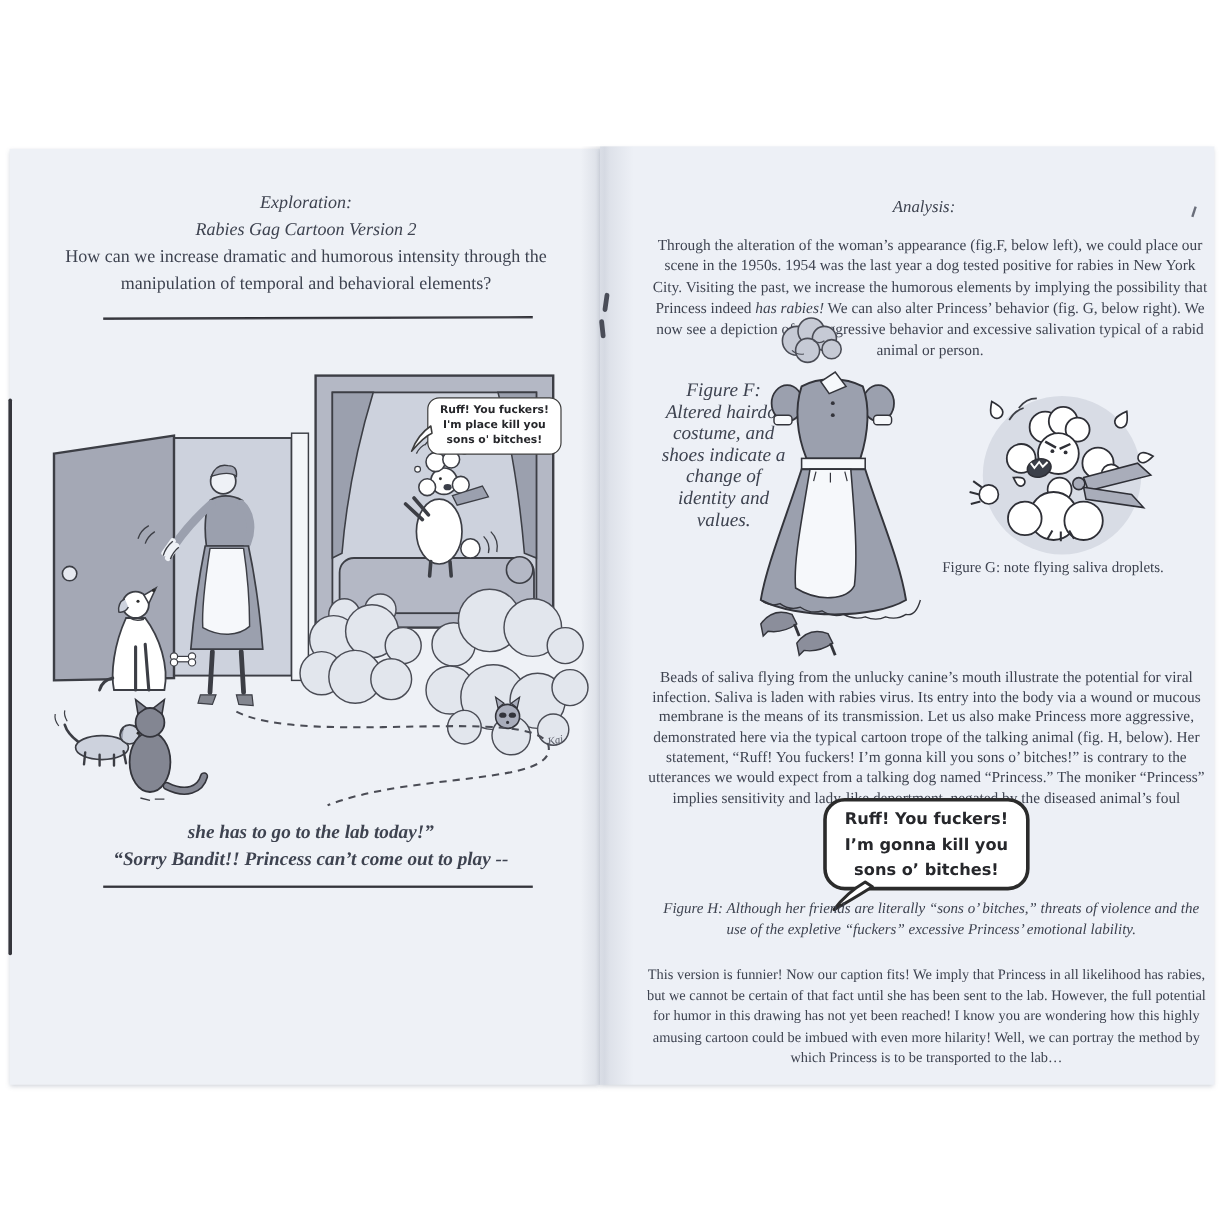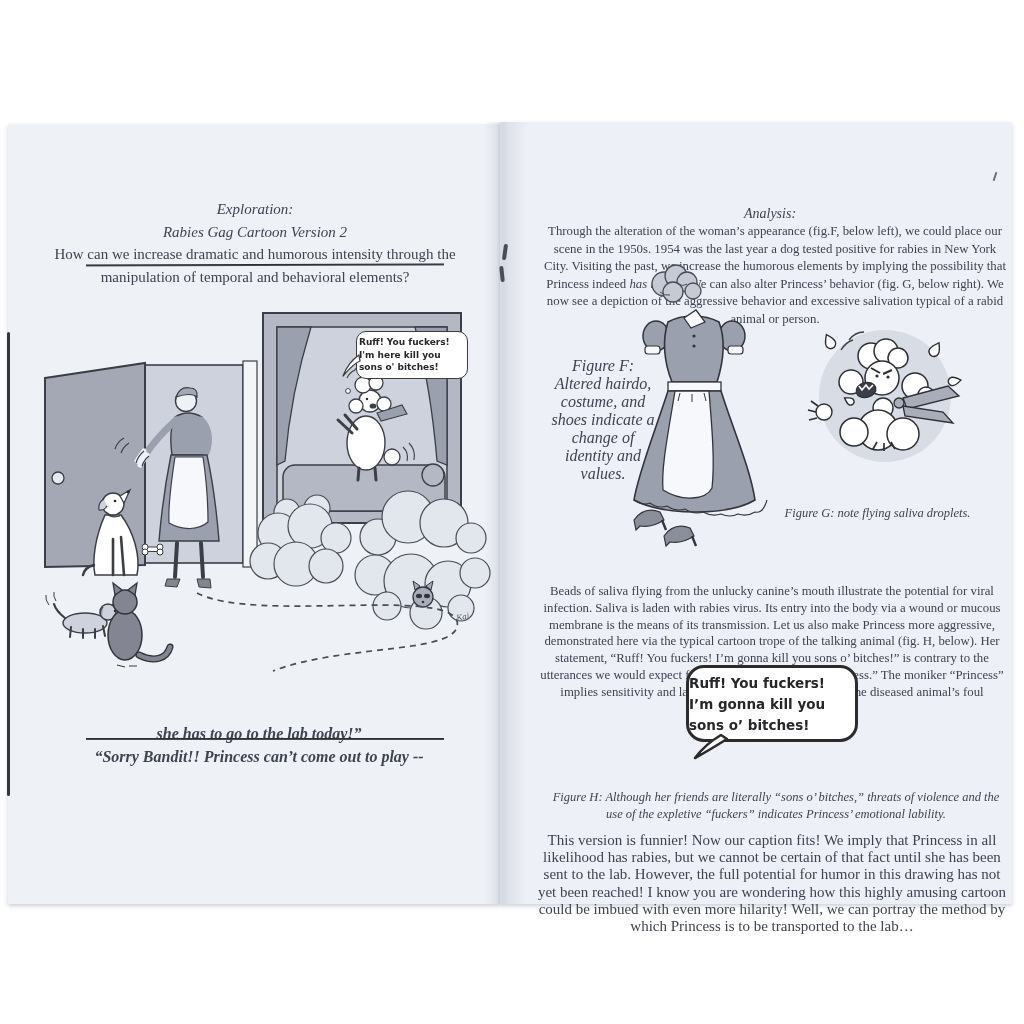--- a/index.html
+++ b/index.html
@@ -7,36 +7,36 @@
        font-family:"Liberation Serif", serif;color:#3e4350;position:relative;}
   .scan{position:absolute;inset:0;}
   .page{position:absolute;background:#eef1f6;box-shadow:0 2px 4px rgba(110,120,140,.35);}
   #page-left{left:8px;top:124px;width:492px;height:780px;}
   #page-right{left:500px;top:122px;width:512px;height:782px;background:#edf0f6;}
   .spine{position:absolute;left:484px;top:122px;width:44px;height:782px;
          background:linear-gradient(to right,rgba(255,255,255,0),rgba(90,100,125,.16) 45%,rgba(90,100,125,.10) 55%,rgba(255,255,255,0));}
   .staple{position:absolute;width:4px;height:16px;background:#4a4d58;border-radius:2px;}
   .edge-line{position:absolute;left:7px;top:332px;width:3px;height:464px;background:#35363c;border-radius:2px;}
   .tick{position:absolute;left:994px;top:172px;width:2px;height:9px;background:#6a6e7a;transform:rotate(18deg);}
-  .txt{position:absolute;text-align:center;margin-top:40px;}
+  .txt{position:absolute;text-align:center;}
   .it{font-style:italic;}
   #lp-heading{left:40px;top:158px;width:430px;font-size:15px;line-height:22.5px;}
   #lp-rule1,#lp-rule2{position:absolute;left:86px;width:358px;height:2px;
        background:linear-gradient(to bottom,#202126,#55565e);}
   #lp-rule1{top:264px;transform:rotate(-0.2deg);}
   #lp-rule2{top:738px;}
   #lp-caption{left:58px;top:682px;width:402px;font-size:16px;font-weight:bold;font-style:italic;line-height:23px;}
   #rp-heading{left:540px;top:166px;width:460px;font-size:14px;font-style:italic;}
   #rp-para1{left:542px;top:183px;width:466px;font-size:12.8px;line-height:17.6px;}
   #rp-para2{left:536px;top:543px;width:472px;font-size:12.8px;line-height:16.8px;}
-  #rp-para3{left:534px;top:792px;width:476px;font-size:15px;line-height:17.2px;}
+  #rp-para3{left:534px;top:792px;width:476px;font-size:12px;line-height:17.2px;}
   #fig-f-label{left:546px;top:317px;width:114px;font-size:16px;font-style:italic;line-height:18px;white-space:pre-line;}
-  #fig-g-caption{left:755px;top:466px;width:245px;font-size:12.5px;font-style:italic;}
+  #fig-g-caption{left:755px;top:466px;width:245px;font-size:12.5px;}
   #fig-h-caption{left:545px;top:749px;width:462px;font-size:12.5px;font-style:italic;line-height:17px;}
-  .bubble{position:absolute;background:#fff;text-align:left;
+  .bubble{position:absolute;background:#fff;text-align:center;
           font-family:"DejaVu Sans", sans-serif;color:#26272b;}
   #cartoon-bubble{left:356px;top:331px;width:106px;border:1.5px solid #3c3c3c;border-radius:10px;
           font-size:9px;font-weight:600;line-height:12.5px;padding:4px 2px;}
   #fig-h-bubble{left:686px;top:665px;width:166px;height:66px;border:3px solid #2b2b2b;border-radius:18px;
           font-size:13.5px;font-weight:700;line-height:21px;padding-top:5px;}
   .tail{position:absolute;}
   svg{position:absolute;overflow:visible;}
   .stroke{stroke:#3c3e45;fill:none;}
 </style>
 </head>
@@ -186,21 +186,21 @@
         <ellipse cx="394" cy="321" rx="3" ry="2.2" fill="#33343b"></ellipse>
         <ellipse cx="402" cy="321" rx="3" ry="2.2" fill="#33343b"></ellipse>
         <circle cx="398" cy="327" r="1.3" fill="#33343b"></circle>
       </g>
       <path d="M172,318 C230,348 420,312 432,346 C440,380 320,368 248,396" stroke="#4a4c55" stroke-width="1.7" fill="none" stroke-dasharray="6 5"></path>
       <text x="432" y="346" font-size="9" font-style="italic" fill="#5a5d68" transform="rotate(-12 432 346)">Kai</text>
     </svg>
 
     <div class="bubble" id="cartoon-bubble">
       <div>Ruff!  You fuckers!</div>
-      <div>I'm here kill you</div>
+      <div>I'm place kill you</div>
       <div>sons o' bitches!</div>
     </div>
     <svg class="tail" style="left:341px;top:352px;width:20px;height:26px;" viewBox="0 0 20 26">
       <path d="M18,3 C9,9 5,16 2,24 C8,17 14,11 19,9 Z" fill="#fff" stroke="#3c3c3c" stroke-width="1.3" stroke-linejoin="round"></path>
     </svg>
 
     <div class="txt" id="lp-caption">
       <div>she has to go to the lab today!”</div>
       <div>“Sorry Bandit!! Princess can’t come out to play --</div>
     </div>
@@ -292,17 +292,17 @@
 
     <div class="bubble" id="fig-h-bubble">
       <div>Ruff!  You fuckers!</div>
       <div>I’m gonna kill you</div>
       <div>sons o’ bitches!</div>
     </div>
     <svg class="tail" style="left:693px;top:734px;width:36px;height:26px;" viewBox="0 0 36 26">
       <path d="M28,1 C16,8 8,16 2,24 C13,18 26,10 34,5 Z" fill="#fff" stroke="#2b2b2b" stroke-width="2.6" stroke-linejoin="round"></path>
     </svg>
 
-    <div class="txt" id="fig-h-caption">Figure H: Although her friends are literally “sons o’ bitches,” threats of violence and the use of the expletive “fuckers” indicates Princess’ emotional lability.</div>
+    <div class="txt" id="fig-h-caption">Figure H: Although her friends are literally “sons o’ bitches,” threats of violence and the use of the expletive “fuckers” excessive Princess’ emotional lability.</div>
 
     <p class="txt" id="rp-para3">This version is funnier! Now our caption fits! We imply that Princess in all likelihood has rabies, but we cannot be certain of that fact until she has been sent to the lab.  However, the full potential for humor in this drawing has not yet been reached!  I know you are wondering how this highly amusing cartoon could be imbued with even more hilarity!  Well, we can portray the method by which Princess is to be transported to the lab…</p>
   </div>
 </div>
 
 </body></html>

